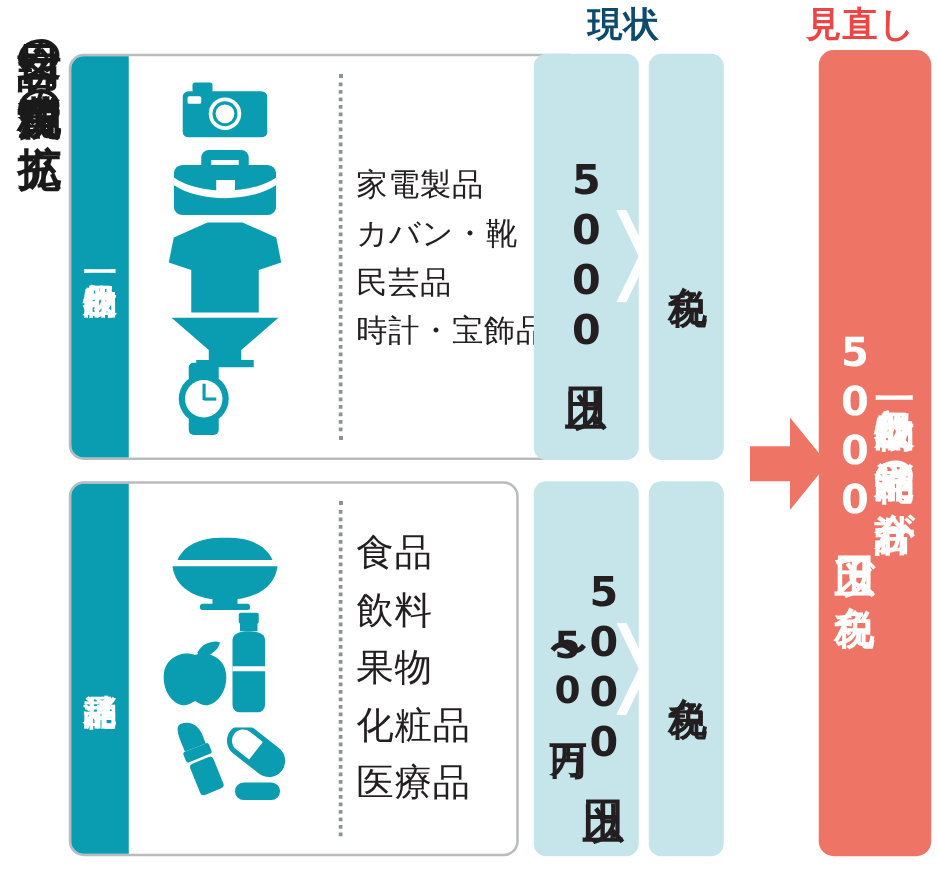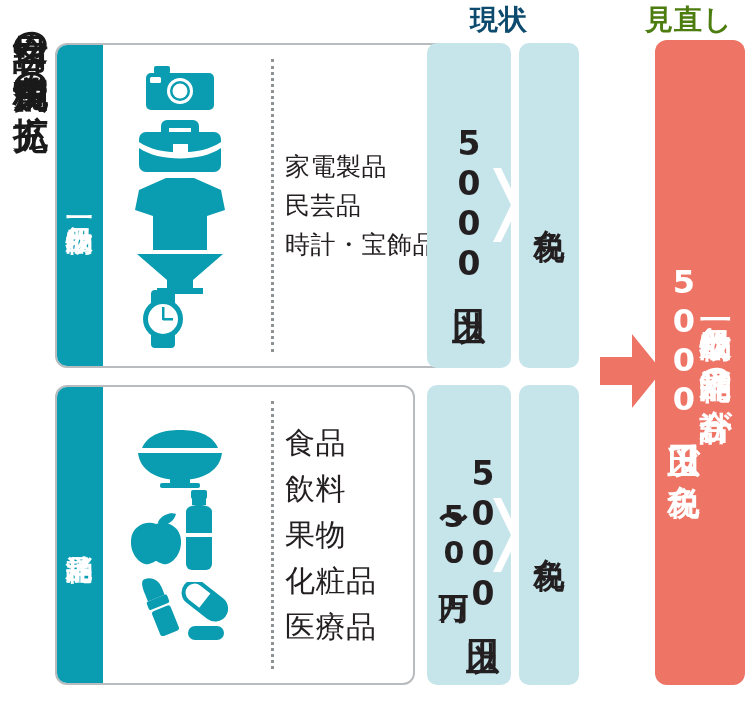--- a/index.html
+++ b/index.html
@@ -54,21 +54,21 @@
   .item{
     font-size:25px;line-height:1.0;color:#231f20;letter-spacing:0.5px;
     margin:7px 0;white-space:nowrap;
   }
   #card-consumable .item{font-size:30px;margin:8px 0;}
 
   
   .col-head{position:absolute;top:1px;font-size:28px;font-weight:bold;letter-spacing:1px;}
   #head-current{left:470px;color:#0c4a6e;
     text-shadow:-2px -2px 0 #fff,2px -2px 0 #fff,-2px 2px 0 #fff,2px 2px 0 #fff,0 3px 0 #fff;}
-  #head-revised{left:645px;color:#4d7c0f;
+  #head-revised{left:645px;color:#ef4444;
     text-shadow:-2px -2px 0 #fff,2px -2px 0 #fff,-2px 2px 0 #fff,2px 2px 0 #fff,0 3px 0 #fff;}
 
   
   .bluebox{position:absolute;background:#c6e5ea;border-radius:10px;box-sizing:border-box;}
   #amt-general{left:427px;top:43px;width:84px;height:325px;}
   #tax-general{left:519px;top:43px;width:60px;height:325px;}
   #amt-consumable{left:427px;top:385px;width:84px;height:300px;}
   #tax-consumable{left:519px;top:385px;width:60px;height:300px;}
 
   .notch{position:absolute;width:26px;height:74px;overflow:hidden;}
@@ -162,20 +162,21 @@
         <rect x="25" y="17" width="2.5" height="13" fill="#0a9cb0"></rect>
         <rect x="26" y="28" width="10" height="2.5" fill="#0a9cb0"></rect>
       </svg>
     </span>
   </div>
 
   <div class="dotted"></div>
 
   <div class="item-col">
     <div class="item">家電製品</div>
+    <div class="item">カバン・靴</div>
     <div class="item">民芸品</div>
     <div class="item">時計・宝飾品</div>
   </div>
 </div>
 
 <div class="card" id="card-consumable">
 
   <div class="cat-tab">
     <span class="lab">消耗品</span>
   </div>

